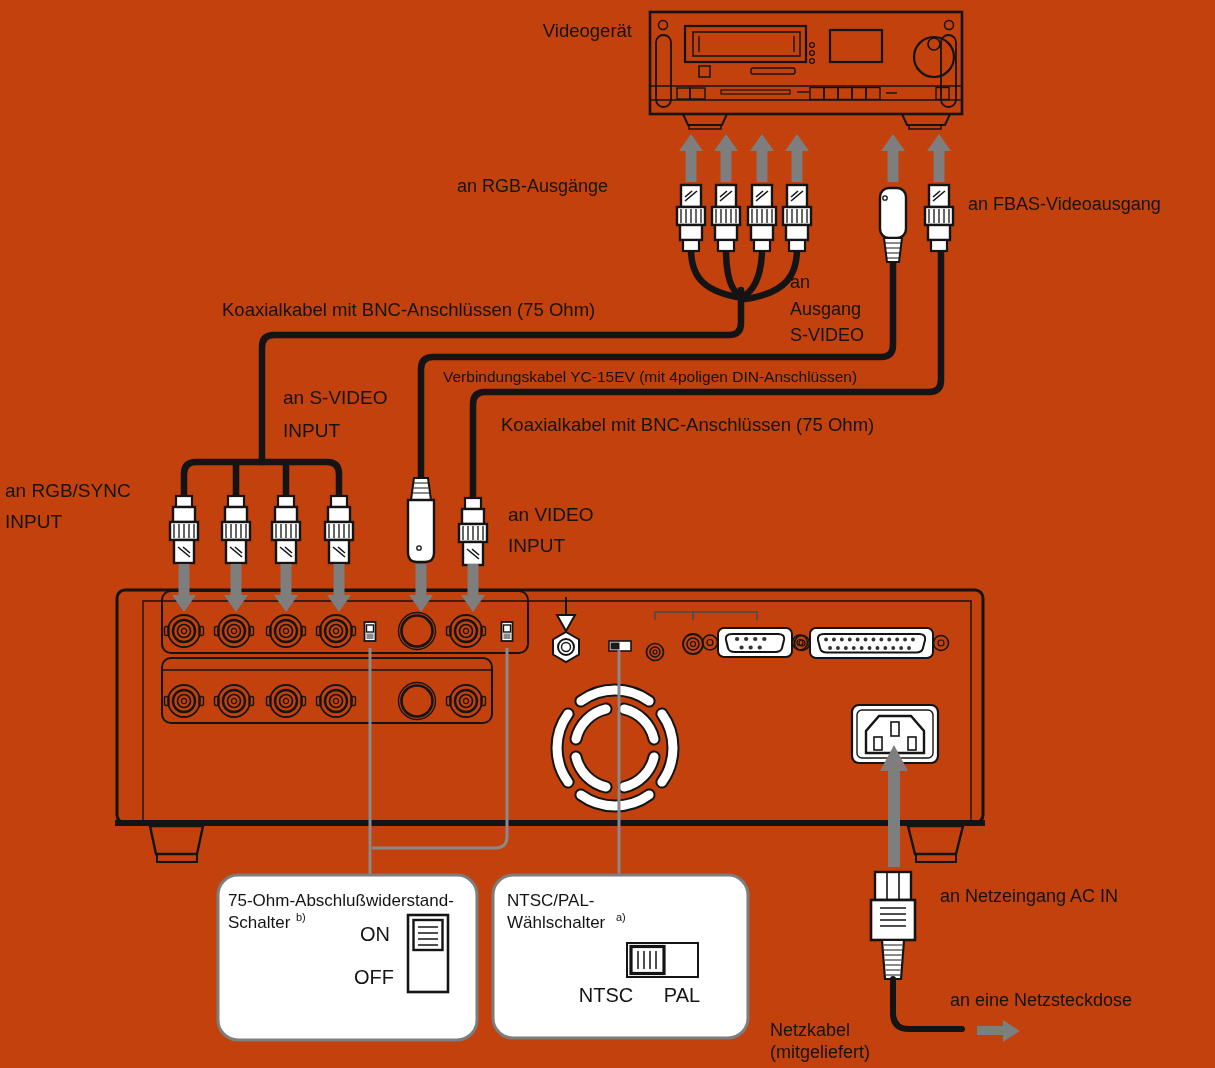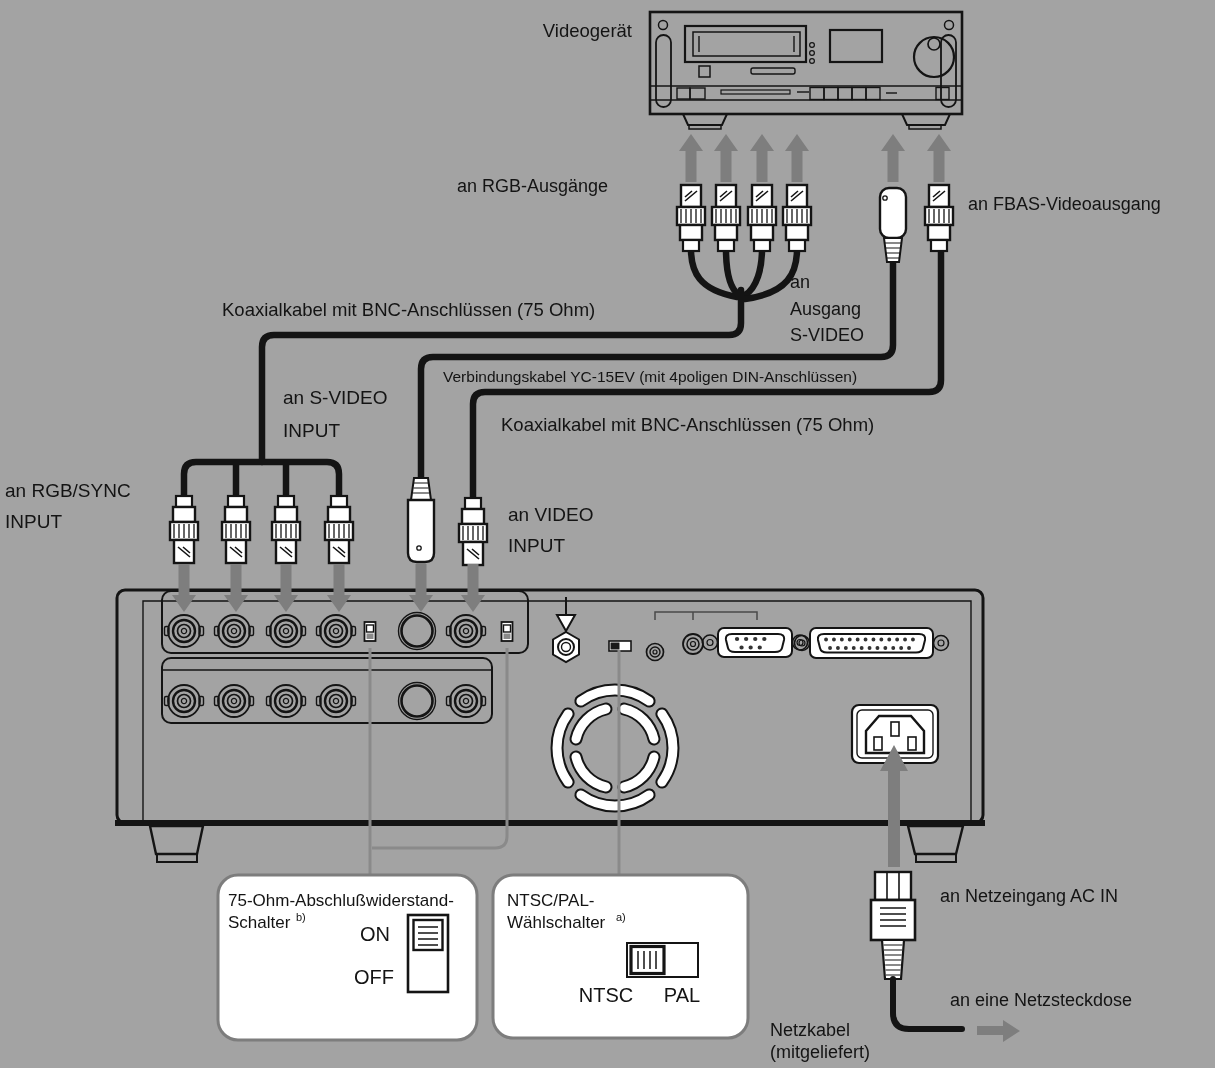--- a/index.html
+++ b/index.html
@@ -1,16 +1,16 @@
 <!DOCTYPE html>
 <html><head>
 <meta charset="utf-8">
 <style>
   html,body{margin:0;padding:0;background:#fff;}
-  #stage{position:relative;width:1215px;height:1068px;background:#a3a3a3;overflow:hidden;}
+  #stage{position:relative;width:1215px;height:1068px;background:#c2410c;overflow:hidden;}
   svg{display:block;}
   text{font-family:"Liberation Sans", sans-serif;fill:#141414;}
 </style>
 </head>
 <body>
 
 <div id="stage">
 <svg width="1215" height="1068" viewBox="0 0 1215 1068">
 
   <defs>

